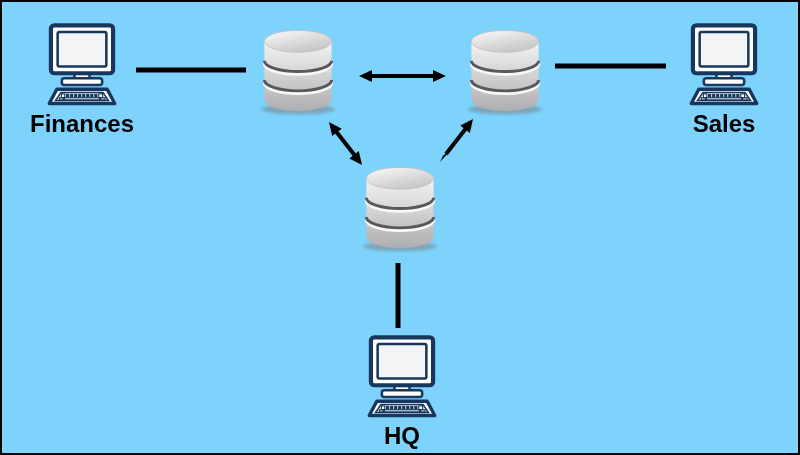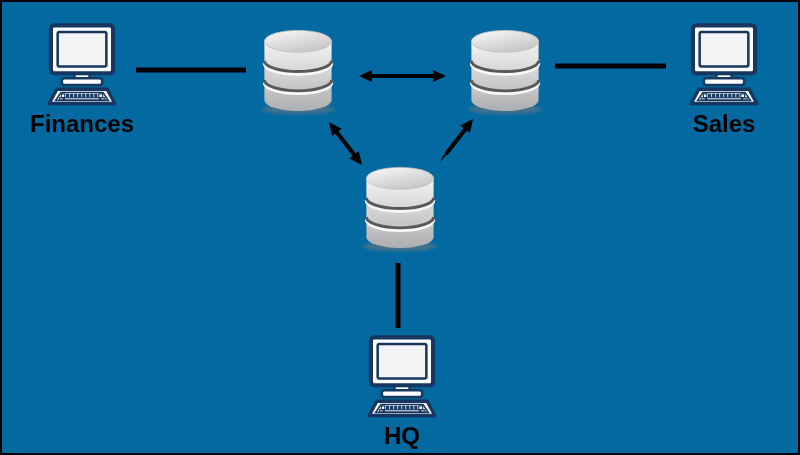--- a/index.html
+++ b/index.html
@@ -2,21 +2,21 @@
 <html><head>
 <meta charset="utf-8">
 <style>
   html, body { margin: 0; padding: 0; background: #ffffff; }
   .canvas {
     position: relative;
     width: 800px;
     height: 455px;
     box-sizing: border-box;
     border: 2px solid #000000;
-    background: #0369a1;
+    background: #7dd3fc;
     overflow: hidden;
     font-family: "Liberation Sans", sans-serif;
   }
   .connectors {
     position: absolute;
     left: 0; top: 0;
     width: 796px; height: 451px;
   }
   .node {
     position: absolute;

